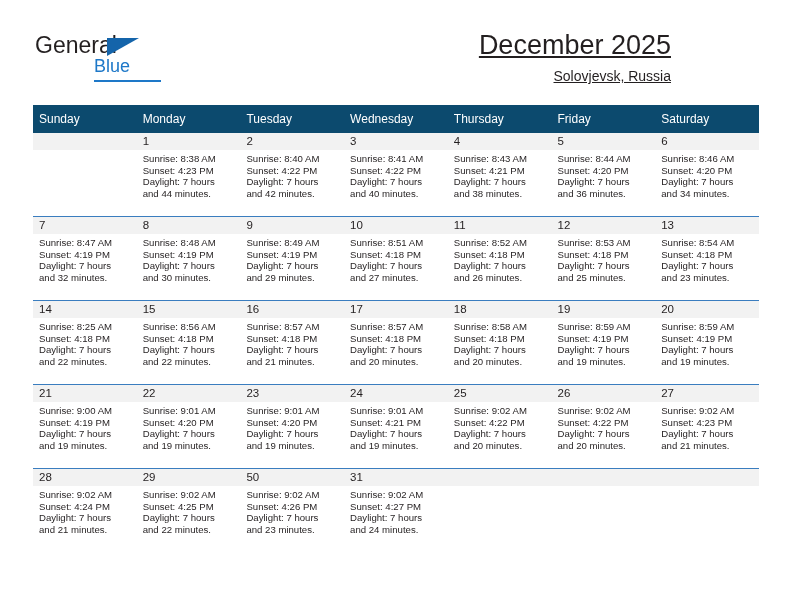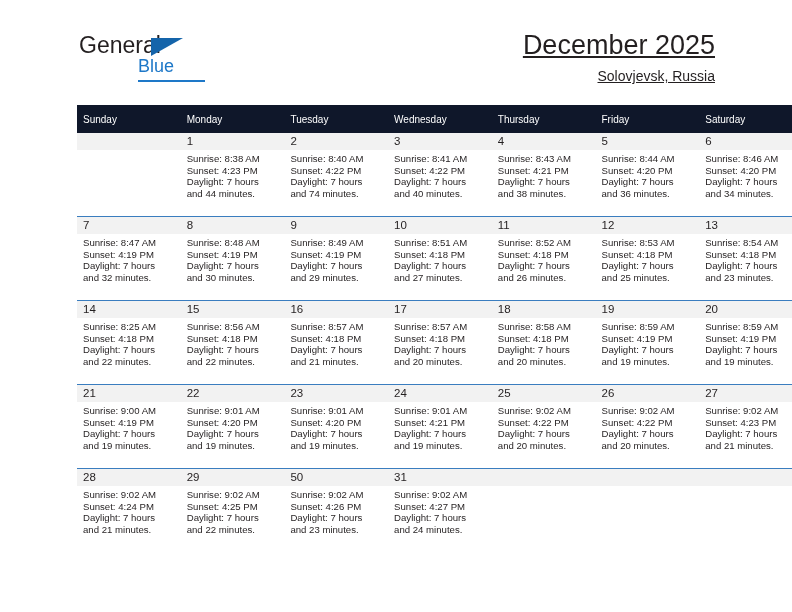--- a/index.html
+++ b/index.html
@@ -13,21 +13,20 @@
     font-family: "Liberation Sans", sans-serif;
     color: #000000;
     overflow: hidden;
   }
 
   .page {
     position: relative;
     width: 704px;
     height: 612px;
     box-sizing: border-box;
-    margin-left: 44px;
   }
 
   
   .header {
     position: absolute;
     left: 33px;
     top: 28px;
     right: 33px;
     height: 72px;
   }
@@ -102,23 +101,23 @@
   .calendar {
     position: absolute;
     left: 33px;
     top: 105px;
     width: 726px;
     border-collapse: collapse;
     table-layout: fixed;
   }
 
   .calendar th {
-    background: #0f172a;
+    background: #0c4a6e;
     color: #ffffff;
-    font-size: 10px;
+    font-size: 12px;
     font-weight: normal;
     text-align: left;
     padding: 5px 0 5px 6px;
     height: 18px;
     vertical-align: middle;
   }
 
   .calendar td {
     vertical-align: top;
     padding: 0;
@@ -207,21 +206,21 @@
               </div>
             </div>
           </td>
           <td>
             <div class="cell-inner">
               <div class="daynum-band">2</div>
               <div class="details">
                 <div>Sunrise: 8:40 AM</div>
                 <div>Sunset: 4:22 PM</div>
                 <div>Daylight: 7 hours</div>
-                <div>and 74 minutes.</div>
+                <div>and 42 minutes.</div>
               </div>
             </div>
           </td>
           <td>
             <div class="cell-inner">
               <div class="daynum-band">3</div>
               <div class="details">
                 <div>Sunrise: 8:41 AM</div>
                 <div>Sunset: 4:22 PM</div>
                 <div>Daylight: 7 hours</div>

